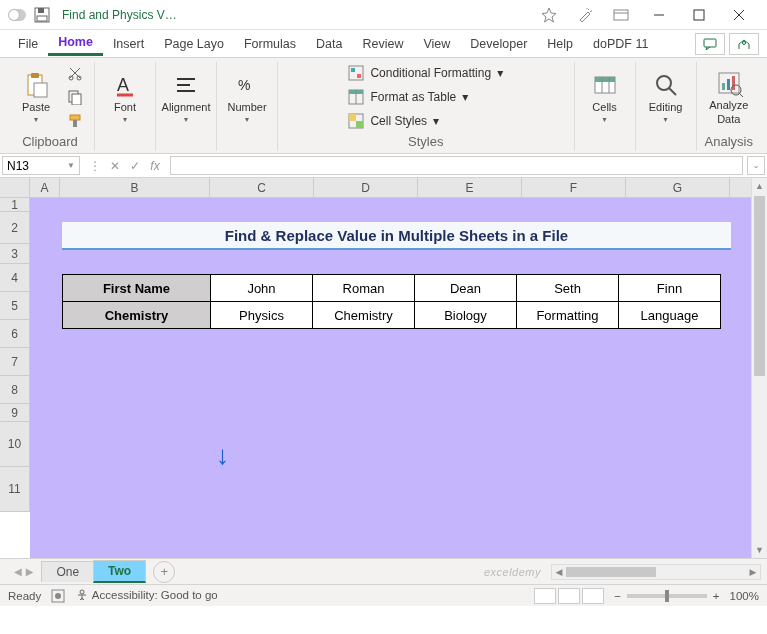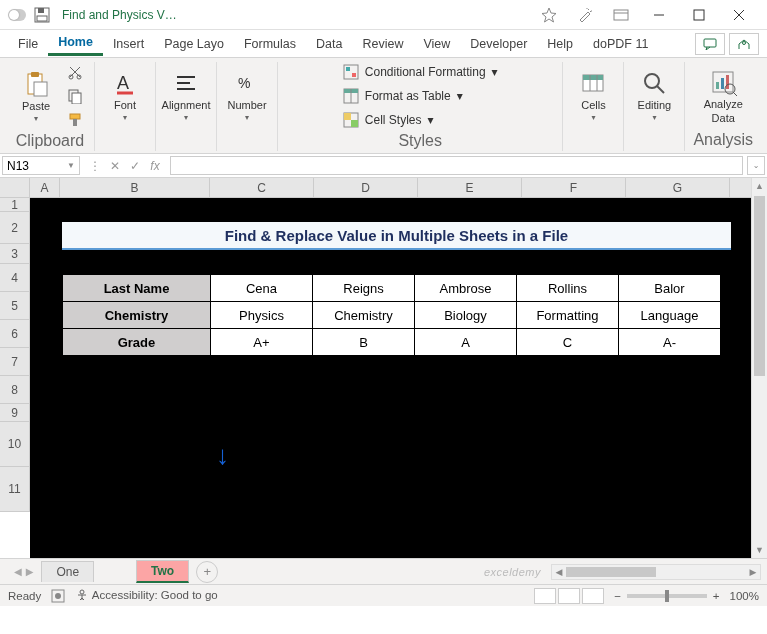--- a/index.html
+++ b/index.html
@@ -11,30 +11,30 @@
 .titlebar .autosave::after { content:''; position:absolute; width:10px; height:10px; background:#fff; border-radius:50%; top:1px; left:1px; box-shadow:0 0 2px rgba(0,0,0,0.3);}
 .titlebar .save-icon { width:16px; height:16px; margin-right:12px; color:#666; }
 .titlebar .title { color:#217346; font-size:12px; flex:0 0 auto; }
 .titlebar .spacer { flex:1; }
 .titlebar .tb-icon { width:36px; height:30px; display:flex; align-items:center; justify-content:center; color:#555; }
 .titlebar .win-icon { width:40px; height:30px; display:flex; align-items:center; justify-content:center; }
 
 
 .ribbon-tabs { height:28px; display:flex; align-items:center; padding:0 8px; border-bottom:1px solid #d4d4d4; background:#fff; }
 .ribbon-tabs .tab { padding:4px 10px; font-size:12.5px; color:#444; cursor:pointer; }
-.ribbon-tabs .tab.active { color:#0369a1; border-bottom:3px solid #217346; font-weight:600; }
+.ribbon-tabs .tab.active { color:#6d28d9; border-bottom:3px solid #217346; font-weight:600; }
 .ribbon-tabs .end { margin-left:auto; display:flex; gap:4px; }
 .ribbon-tabs .end .ebtn { width:30px; height:22px; border:1px solid #ccc; display:flex; align-items:center; justify-content:center; color:#217346; font-size:12px; }
 
 
 .ribbon { height:96px; background:#f3f2f1; border-bottom:1px solid #d4d4d4; display:flex; padding:4px 6px 2px; }
 .group { display:flex; flex-direction:column; align-items:center; border-right:1px solid #dcdcdc; padding:0 8px; }
 .group:last-child { border-right:none; }
 .group-body { flex:1; display:flex; align-items:center; gap:6px; }
-.group-label { font-size:16px; color:#666; padding:2px 0; }
+.group-label { font-size:13px; color:#666; padding:2px 0; }
 .bigbtn { display:flex; flex-direction:column; align-items:center; justify-content:center; width:44px; height:66px; gap:2px; }
 .bigbtn .icon { width:28px; height:28px; }
 .bigbtn .lbl { font-size:11px; color:#333; }
 .bigbtn .arrow { font-size:8px; color:#666; }
 .smallcol { display:flex; flex-direction:column; gap:4px; justify-content:center; }
 .smallbtn { width:22px; height:20px; display:flex; align-items:center; justify-content:center; }
 .styles-list { display:flex; flex-direction:column; gap:4px; justify-content:center; }
 .styles-list .sitem { display:flex; align-items:center; gap:6px; font-size:12px; color:#333; padding:2px 4px; }
 
 
@@ -47,39 +47,39 @@
 .formula-input { flex:1; border:1px solid #ccc; margin:2px; }
 .formula-dd { width:18px; border:1px solid #ccc; margin:2px; display:flex; align-items:center; justify-content:center; font-size:8px; color:#888; }
 
 
 .grid-wrap { position:relative; height:380px; display:flex; }
 .colheads { position:absolute; top:0; left:0; right:16px; height:20px; display:flex; background:#e6e6e6; border-bottom:1px solid #ccc; z-index:2; }
 .colheads .corner { width:30px; border-right:1px solid #ccc; background:#e6e6e6; }
 .colheads .ch { border-right:1px solid #ccc; text-align:center; font-size:12px; color:#555; line-height:20px; }
 .rowheads { position:absolute; top:20px; left:0; width:30px; background:#e6e6e6; border-right:1px solid #ccc; z-index:2; }
 .rowheads .rh { border-bottom:1px solid #ccc; text-align:center; font-size:12px; color:#555; }
-.cells { position:absolute; top:20px; left:30px; right:16px; bottom:0; background:#000000; }
+.cells { position:absolute; top:20px; left:30px; right:16px; bottom:0; background:#c4b5fd; }
 .vscroll { position:absolute; top:0; right:0; width:16px; bottom:0; background:#f0f0f0; border-left:1px solid #ddd; }
 .vscroll .thumb { position:absolute; top:18px; left:2px; right:2px; height:180px; background:#c8c8c8; }
 .vscroll .arr { position:absolute; left:0; right:0; height:16px; text-align:center; font-size:9px; color:#888; line-height:16px; background:#f0f0f0; }
 
 
 .content { position:absolute; top:0; left:0; right:0; }
 .sheet-title { position:absolute; top:24px; left:32px; right:20px; height:28px; display:flex; align-items:center; justify-content:center; font-weight:700; font-size:15px; color:#1f2f5f; background:#f4f8fb; border-bottom:2px solid #5b9bd5; }
 .data-table { position:absolute; top:76px; left:32px; border-collapse:collapse; }
 .data-table td, .data-table th { border:1px solid #000; padding:5px 10px; font-size:13px; text-align:center; height:27px; }
 .data-table th { background:#d0cece; font-weight:700; text-align:center; }
 .data-table td { background:#fff; }
 .blue-arrow { position:absolute; top:242px; left:186px; color:#1560d4; font-size:26px; font-weight:bold; }
 
 
 .sheet-tab-row { height:26px; display:flex; align-items:center; background:#f3f2f1; border-top:1px solid #d4d4d4; padding-left:6px; }
 .sheet-nav { display:flex; gap:4px; color:#aaa; font-size:10px; padding:0 8px; }
 .sheet-tab { padding:3px 14px; font-size:12px; border:1px solid #ccc; border-bottom:none; background:#e8e8e8; color:#555; margin-right:-1px; }
-.sheet-tab.active { background:#fca5a5; color:#217346; font-weight:700; border-bottom:2px solid #217346;margin-left:43px; }
+.sheet-tab.active { background:#7dd3fc; color:#217346; font-weight:700; border-bottom:2px solid #217346; }
 .add-sheet { width:22px; height:22px; border:1px solid #ccc; border-radius:50%; display:flex; align-items:center; justify-content:center; margin-left:8px; color:#888; font-size:13px; }
 .watermark { margin-left:auto; margin-right:10px; font-size:11px; color:#bbb; font-style:italic; letter-spacing:0.5px; }
 .hscroll { flex:0 0 210px; height:16px; background:#f0f0f0; border:1px solid #ddd; margin-right:6px; position:relative; }
 .hscroll .thumb { position:absolute; left:14px; top:2px; bottom:2px; width:90px; background:#c8c8c8; }
 .hscroll .arr { position:absolute; top:0; bottom:0; width:14px; text-align:center; font-size:9px; color:#888; line-height:14px; }
 
 
 .statusbar { height:22px; background:#f3f2f1; border-top:1px solid #d4d4d4; display:flex; align-items:center; padding:0 8px; font-size:11.5px; color:#555; gap:10px; }
 .statusbar .spacer { flex:1; }
 .view-btns { display:flex; gap:2px; }
@@ -368,43 +368,35 @@
       <div class="rh" style="height: 18px; line-height: 18px;">9</div>
       <div class="rh" style="height: 45px; line-height: 45px;">10</div>
       <div class="rh" style="height: 45px; line-height: 45px;">11</div>
     </div>
   <div class="cells">
     <div class="content">
       <div class="sheet-title">Find &amp; Replace Value in Multiple Sheets in a File</div>
       <table class="data-table">
         <tbody id="tbody">
             <tr>
-              <th style="width: 148px;">Last Name</th>
-              <td style="width: 102px;">Cena</td>
-              <td style="width: 102px;">Reigns</td>
-              <td style="width: 102px;">Ambrose</td>
-              <td style="width: 102px;">Rollins</td>
-              <td style="width: 102px;">Balor</td>
+              <th style="width: 148px;">First Name</th>
+              <td style="width: 102px;">John</td>
+              <td style="width: 102px;">Roman</td>
+              <td style="width: 102px;">Dean</td>
+              <td style="width: 102px;">Seth</td>
+              <td style="width: 102px;">Finn</td>
             </tr>
             <tr>
               <th style="width: 148px;">Chemistry</th>
               <td style="width: 102px;">Physics</td>
               <td style="width: 102px;">Chemistry</td>
               <td style="width: 102px;">Biology</td>
               <td style="width: 102px;">Formatting</td>
               <td style="width: 102px;">Language</td>
             </tr>
-            <tr>
-              <th style="width: 148px;">Grade</th>
-              <td style="width: 102px;">A+</td>
-              <td style="width: 102px;">B</td>
-              <td style="width: 102px;">A</td>
-              <td style="width: 102px;">C</td>
-              <td style="width: 102px;">A-</td>
-            </tr>
           </tbody>
       </table>
       <div class="blue-arrow">↓</div>
     </div>
   </div>
   <div class="vscroll">
     <div class="arr" style="top:0">▲</div>
     <div class="thumb"></div>
     <div class="arr" style="bottom:0">▼</div>
   </div>

